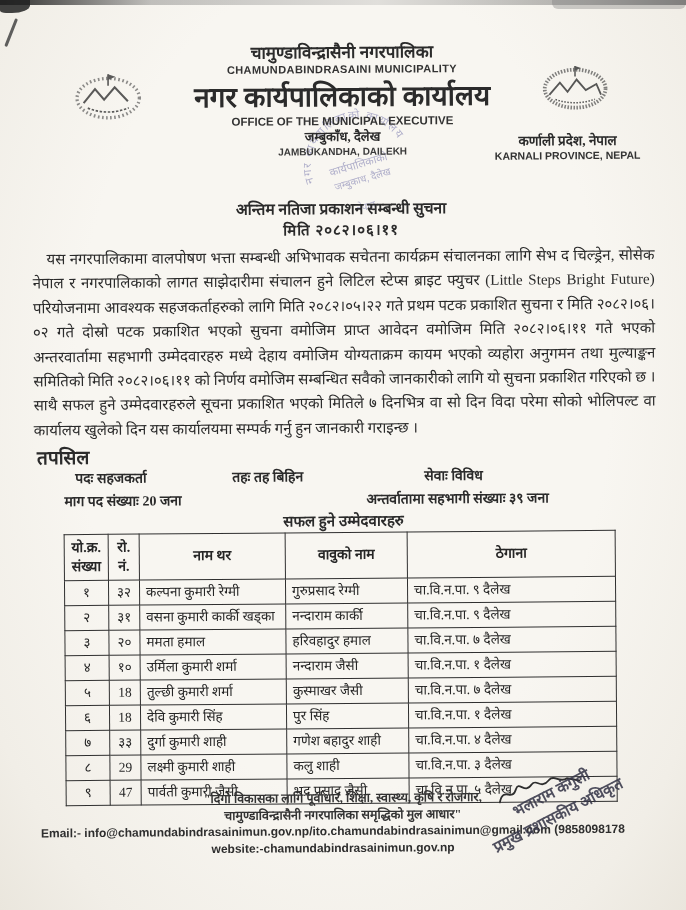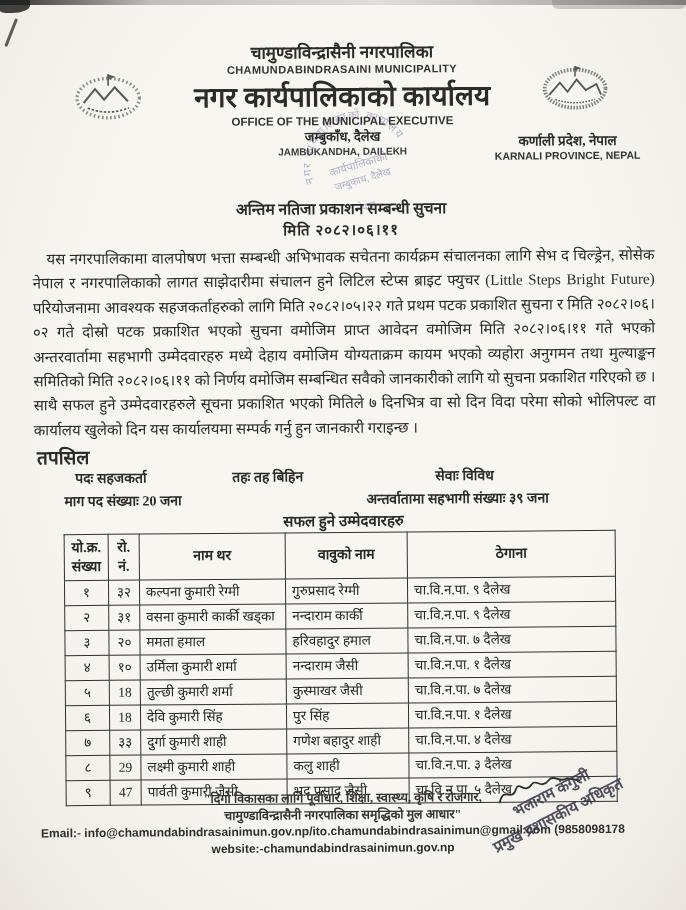--- a/index.html
+++ b/index.html
@@ -129,21 +129,21 @@
     <div class="abs notice-title">अन्तिम नतिजा प्रकाशन सम्बन्धी सुचना</div>
     <div class="abs notice-date">मिति २०८२।०६।११</div>
 
     <div class="abs bodytext">यस नगरपालिकामा वालपोषण भत्ता सम्बन्धी अभिभावक सचेतना कार्यक्रम संचालनका लागि सेभ द चिल्ड्रेन, सोसेक नेपाल र नगरपालिकाको लागत साझेदारीमा संचालन हुने लिटिल स्टेप्स ब्राइट फ्युचर (Little Steps Bright Future) परियोजनामा आवश्यक सहजकर्ताहरुको लागि मिति २०८२।०५।२२ गते प्रथम पटक प्रकाशित सुचना र मिति २०८२।०६।०२ गते दोस्रो पटक प्रकाशित भएको सुचना वमोजिम प्राप्त आवेदन वमोजिम मिति २०८२।०६।११ गते भएको अन्तरवार्तामा सहभागी उम्मेदवारहरु मध्ये देहाय वमोजिम योग्यताक्रम कायम भएको व्यहोरा अनुगमन तथा मुल्याङ्कन समितिको मिति २०८२।०६।११ को निर्णय वमोजिम सम्बन्धित सवैको जानकारीको लागि यो सुचना प्रकाशित गरिएको छ । साथै सफल हुने उम्मेदवारहरुले सूचना प्रकाशित भएको मितिले ७ दिनभित्र वा सो दिन विदा परेमा सोको भोलिपल्ट वा कार्यालय खुलेको दिन यस कार्यालयमा सम्पर्क गर्नु हुन जानकारी गराइन्छ ।</div>
 
     <div class="abs tapasil">तपसिल</div>
 
     <div class="abs drow" style="top:466px;">
       <span style="left:56px;margin-left:19px;">पदः सहजकर्ता</span>
       <span style="left:232px;">तहः तह बिहिन</span>
-      <span style="left:435px;">सेवाः विविध</span>
+      <span style="left:424px;">सेवाः विविध</span>
     </div>
     <div class="abs drow" style="top:489px;">
       <span style="left:64px;">माग पद संख्याः 20 जना</span>
       <span style="left:366px;">अन्तर्वातामा सहभागी संख्याः ३९ जना</span>
     </div>
 
     <div class="abs tbl-title">सफल हुने उम्मेदवारहरु</div>
 
     <table class="results">
       <colgroup>

